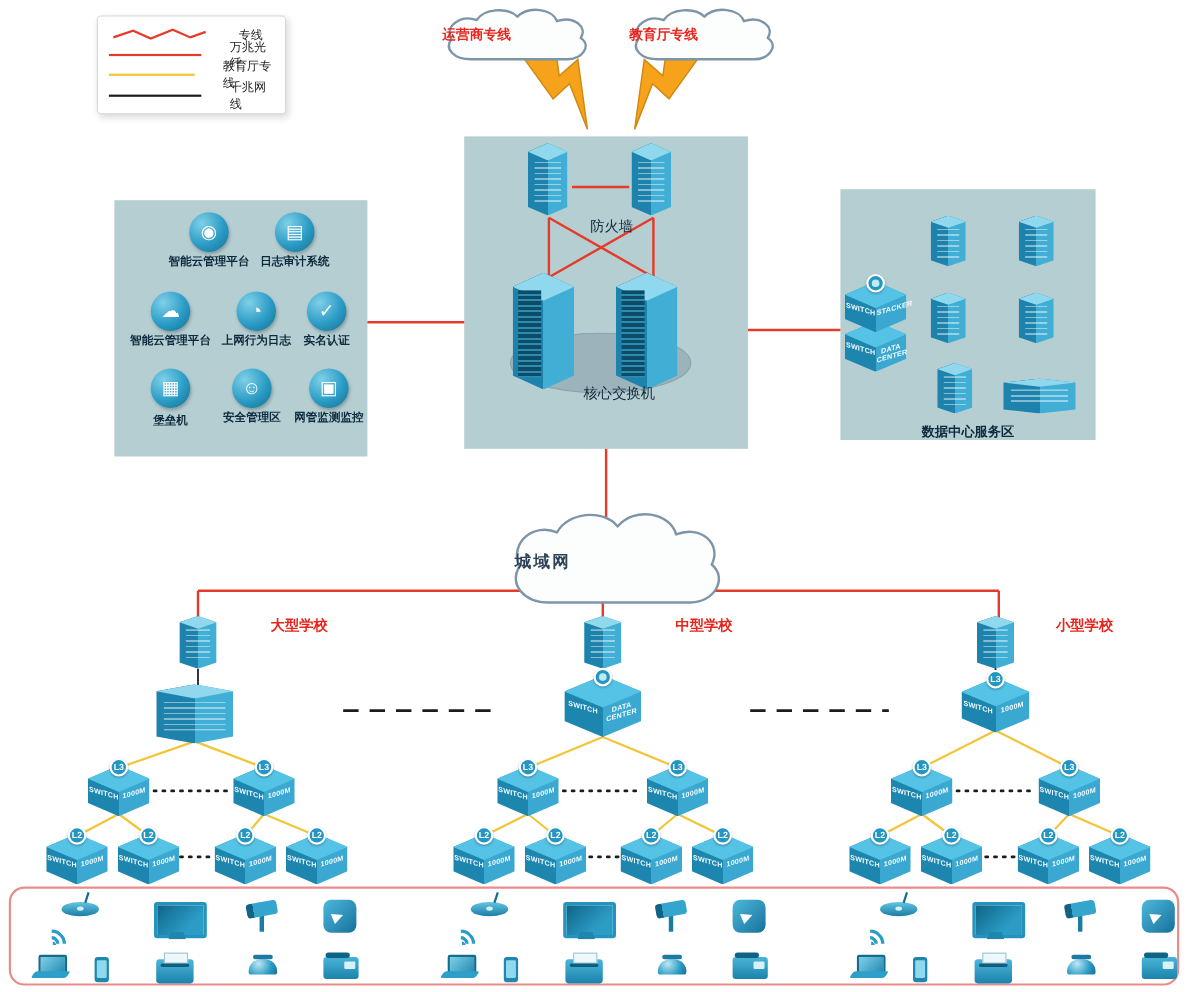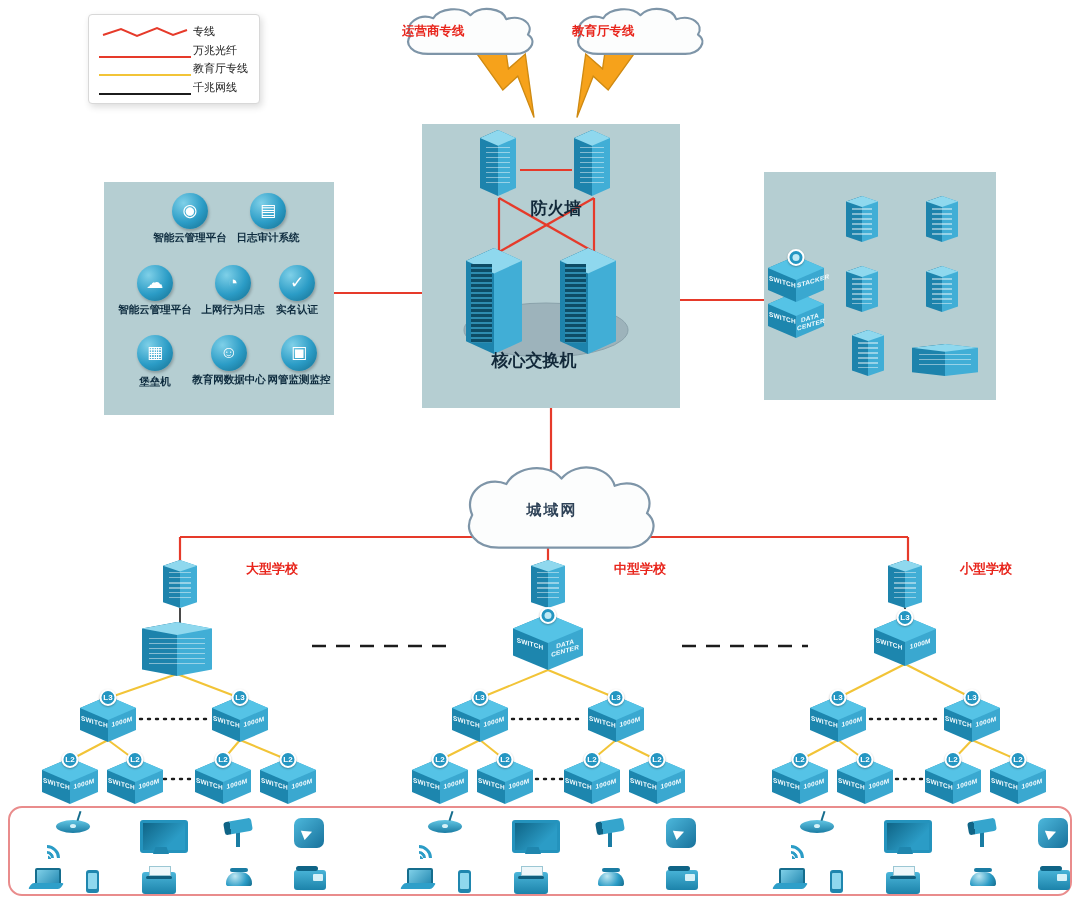--- a/index.html
+++ b/index.html
@@ -3,28 +3,28 @@
 <meta charset="utf-8">
 <style>
   *{box-sizing:border-box;margin:0;padding:0}
   body{font-family:"Liberation Sans","DejaVu Sans",sans-serif;background:#fff}
   .stage{position:relative;width:1080px;height:902px;background:#fff;overflow:hidden}
   .panel{position:absolute;background:#b5ced2;z-index:1}
   .devbox{position:absolute;left:8px;top:806px;width:1064px;height:90px;border:2px solid #e98c8c;border-radius:14px;background:#fff;z-index:1}
   .wires{position:absolute;left:0;top:0;z-index:2}
   .n{position:absolute;z-index:3}
   .legend{position:absolute;left:88px;top:14px;width:172px;height:90px;background:#fff;border:1px solid #d8d8d8;border-radius:4px;box-shadow:2px 3px 7px rgba(0,0,0,.14);padding:8px 10px;display:flex;flex-direction:column;justify-content:space-between;z-index:5}
-  .lg-row{display:flex;align-items:flex-end;gap:2px;height:16px}
+  .lg-row{display:flex;align-items:center;gap:26px;height:16px}
   .lg-line{width:92px;height:2px;display:block}
   .lg-lb{font-size:11px;color:#222}
   .cloud-lb{position:absolute;z-index:4;text-align:left;font-weight:bold;font-size:12.5px;color:#e8251c}
-  .man-lb{position:absolute;z-index:4;text-align:center;font-weight:bold;font-size:15px;color:#2e4257;letter-spacing:2px}
+  .man-lb{position:absolute;z-index:4;text-align:left;font-weight:bold;font-size:15px;color:#2e4257;letter-spacing:2px}
   .dc-title{position:absolute;z-index:3;text-align:center;font-size:20px;font-weight:bold;color:#0ba2a9;letter-spacing:1px}
   .zone-lb{position:absolute;z-index:3;text-align:center;font-weight:bold;font-size:12px;color:#0d2b3e}
-  .node-lb{position:absolute;z-index:3;text-align:center;font-weight:bold;font-size:17px;color:#12293a}
+  .node-lb{position:absolute;z-index:3;text-align:center;font-weight:normal;font-size:13px;color:#12293a}
   .school-lb{position:absolute;z-index:3;font-weight:bold;font-size:13px;color:#e8251c}
   .sec-lb{position:absolute;z-index:3;width:110px;text-align:center;font-weight:bold;font-size:10.5px;color:#0d2b3e}
   
   .iso3d{position:absolute;clip-path:polygon(0 12%,50% 0,100% 12%,100% 88%,50% 100%,0 88%);background:linear-gradient(90deg,#1d83ac 0 50%,#41aed6 50% 100%)}
   .iso3d::before{content:"";position:absolute;inset:0;background:#8fd8ee;clip-path:polygon(0 12%,50% 0,100% 12%,50% 24%)}
   .vent{position:absolute;left:18%;right:18%;top:26%;bottom:16%;background:repeating-linear-gradient(180deg,rgba(255,255,255,.45) 0 1.5px,transparent 1.5px 5px)}
   .vent.wide{left:10%;right:10%;top:30%;bottom:22%}
   .rpanel{position:absolute;left:9%;top:15%;bottom:10%;width:38%;background:repeating-linear-gradient(180deg,#0d4c66 0 3px,#2e8cb0 3px 5px)}
   .fw{width:36px;height:66px}
   .tower{width:32px;height:46px}
@@ -177,36 +177,36 @@
   <div class="n iso3d fw" style="left:574px;top:130px">
       <i class="vent"></i>
     </div>
   <div class="node-lb" style="left:516px;top:197px;width:80px">防火墙</div>
   <div class="n iso3d rack" style="left:466px;top:248px">
       <i class="rpanel"></i>
     </div>
   <div class="n iso3d rack" style="left:560px;top:248px">
       <i class="rpanel"></i>
     </div>
-  <div class="node-lb" style="left:489px;top:349px;width:90px">核心交换机</div>
+  <div class="node-lb" style="left:518px;top:349px;width:90px">核心交换机</div>
 
   <div class="n sec-ic" style="left:172px;top:193px">◉</div>
   <div class="sec-lb" style="left:135px;top:231px">智能云管理平台</div>
   <div class="n sec-ic" style="left:250px;top:193px">▤</div>
   <div class="sec-lb" style="left:213px;top:231px">日志审计系统</div>
   <div class="n sec-ic" style="left:137px;top:265px">☁</div>
   <div class="sec-lb" style="left:100px;top:303px">智能云管理平台</div>
   <div class="n sec-ic" style="left:215px;top:265px">◔</div>
   <div class="sec-lb" style="left:178px;top:303px">上网行为日志</div>
   <div class="n sec-ic" style="left:279px;top:265px">✓</div>
   <div class="sec-lb" style="left:242px;top:303px">实名认证</div>
   <div class="n sec-ic" style="left:137px;top:335px">▦</div>
   <div class="sec-lb" style="left:100px;top:375px">堡垒机</div>
   <div class="n sec-ic" style="left:211px;top:335px">☺</div>
-  <div class="sec-lb" style="left:174px;top:373px">教育网数据中心</div>
+  <div class="sec-lb" style="left:174px;top:373px">安全管理区</div>
   <div class="n sec-ic" style="left:281px;top:335px">▣</div>
   <div class="sec-lb" style="left:244px;top:373px">网管监测监控</div>
 
   <div class="n iso3d tower" style="left:846px;top:196px">
       <i class="vent"></i>
     </div>
   <div class="n iso3d tower" style="left:926px;top:196px">
       <i class="vent"></i>
     </div>
   <div class="n iso3d tower" style="left:846px;top:266px">
@@ -223,20 +223,21 @@
     </div>
   <div class="n sw" style="left:768px;top:292px">
     <span class="lf">SWITCH</span>
     <span class="rt">DATA CENTER</span>
   </div>
   <div class="n sw" style="left:768px;top:256px">
     <span class="badge hub"></span>
     <span class="lf">SWITCH</span>
     <span class="rt">STACKER</span>
   </div>
+  <div class="zone-lb" style="left:764px;top:384px;width:232px">数据中心服务区</div>
 
   <div class="n iso3d tower" style="left:163px;top:560px;width:34px;height:48px">
       <i class="vent"></i>
     </div>
   <div class="school-lb" style="left:246px;top:560px">大型学校</div>
   <div class="n iso3d chassis" style="left:142px;top:622px">
       <i class="vent wide"></i>
     </div>
   <div class="n sw" style="left:80px;top:696px">
     <span class="badge">L3</span>

